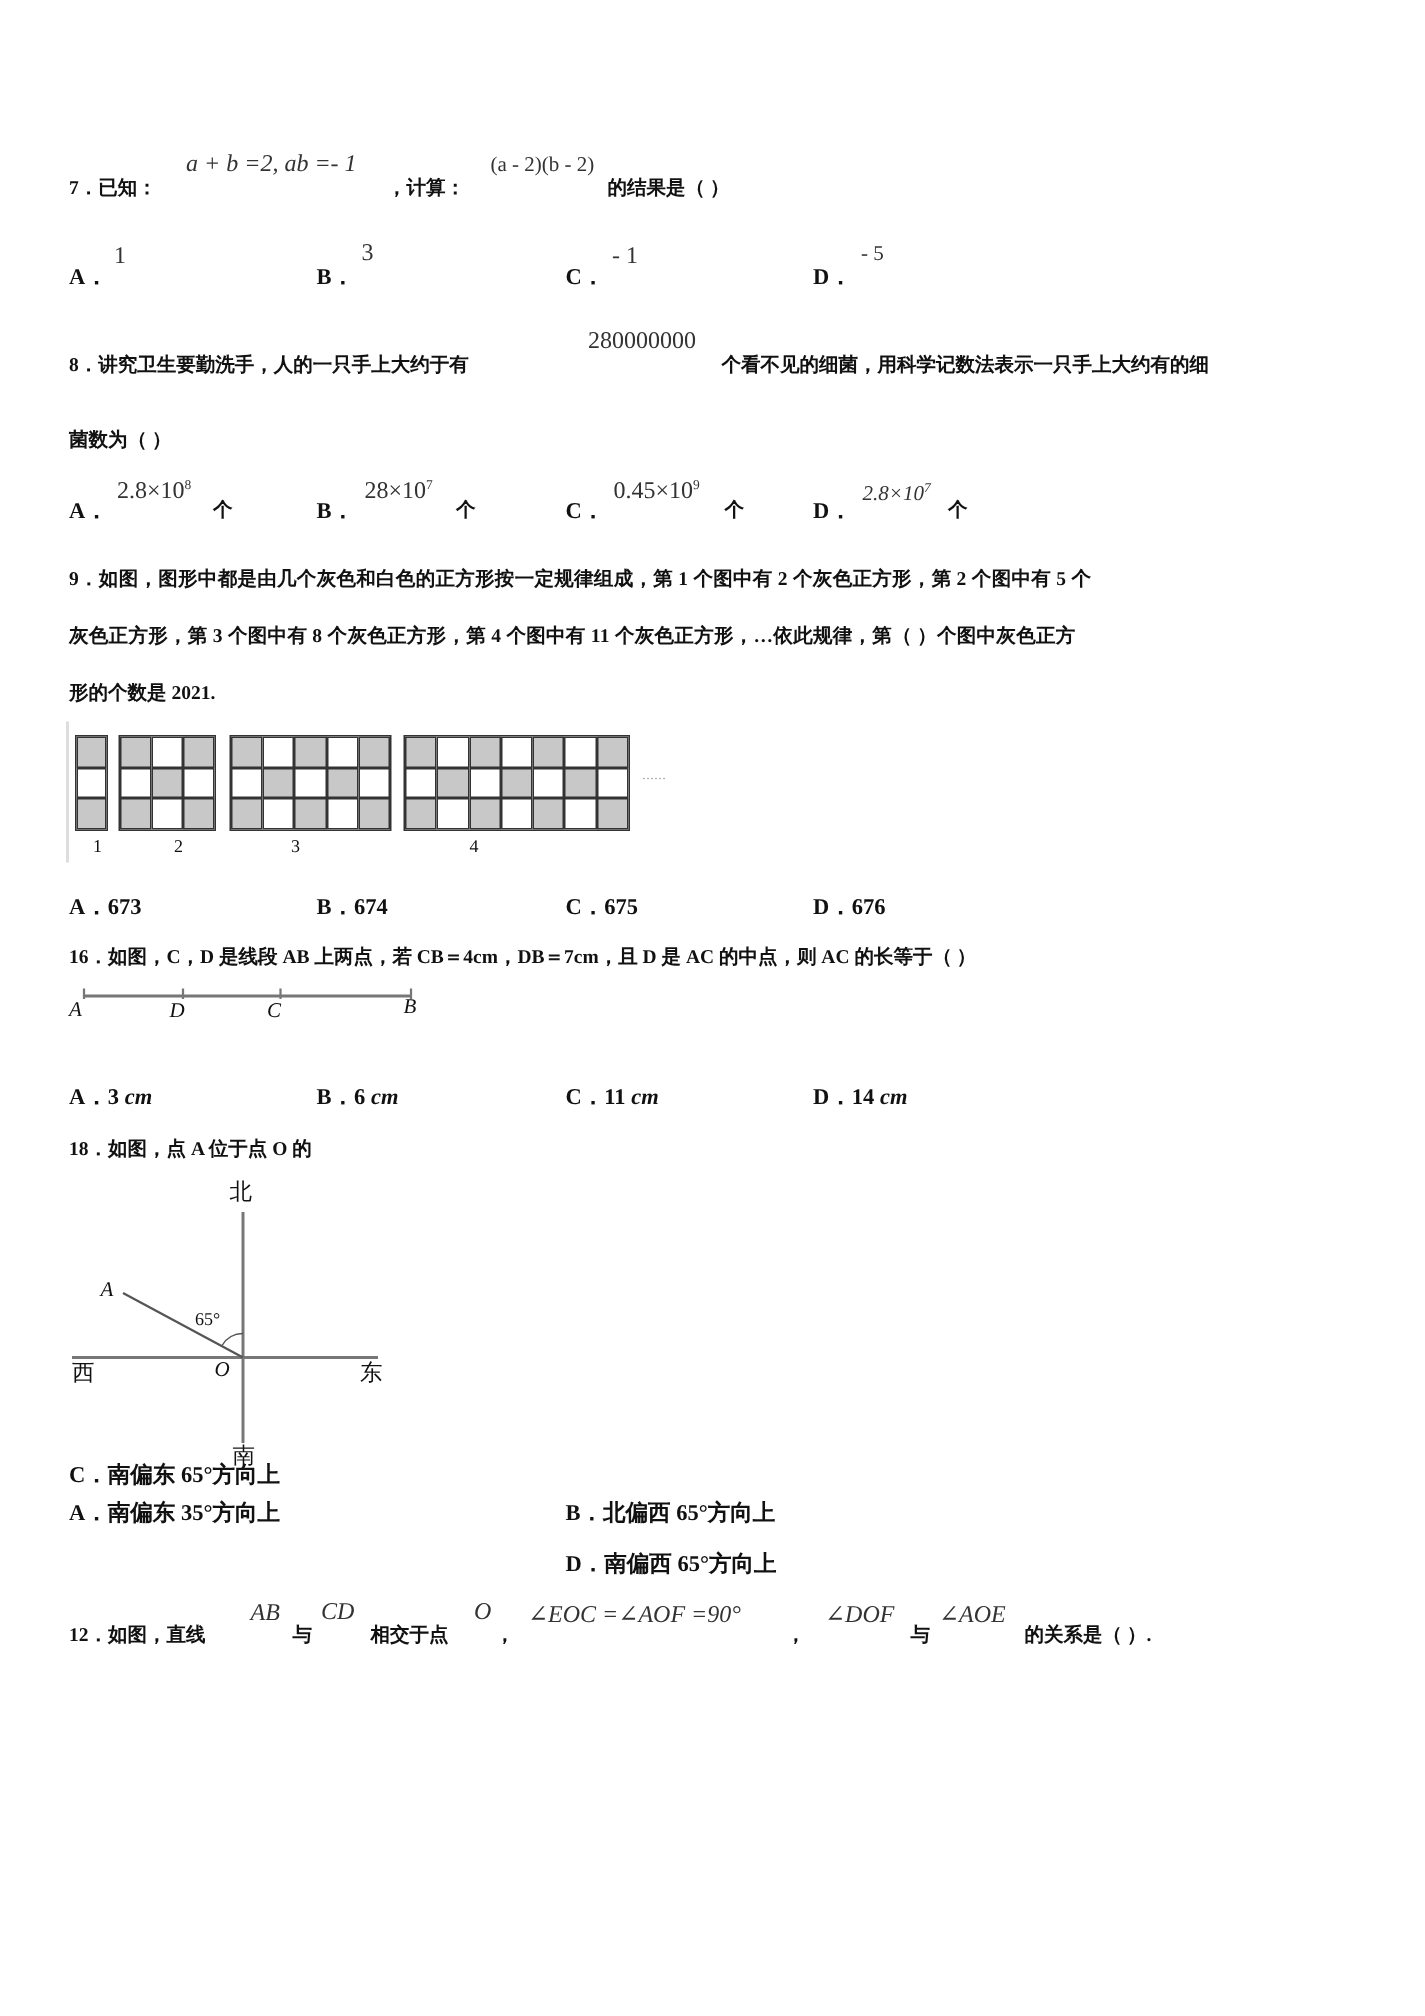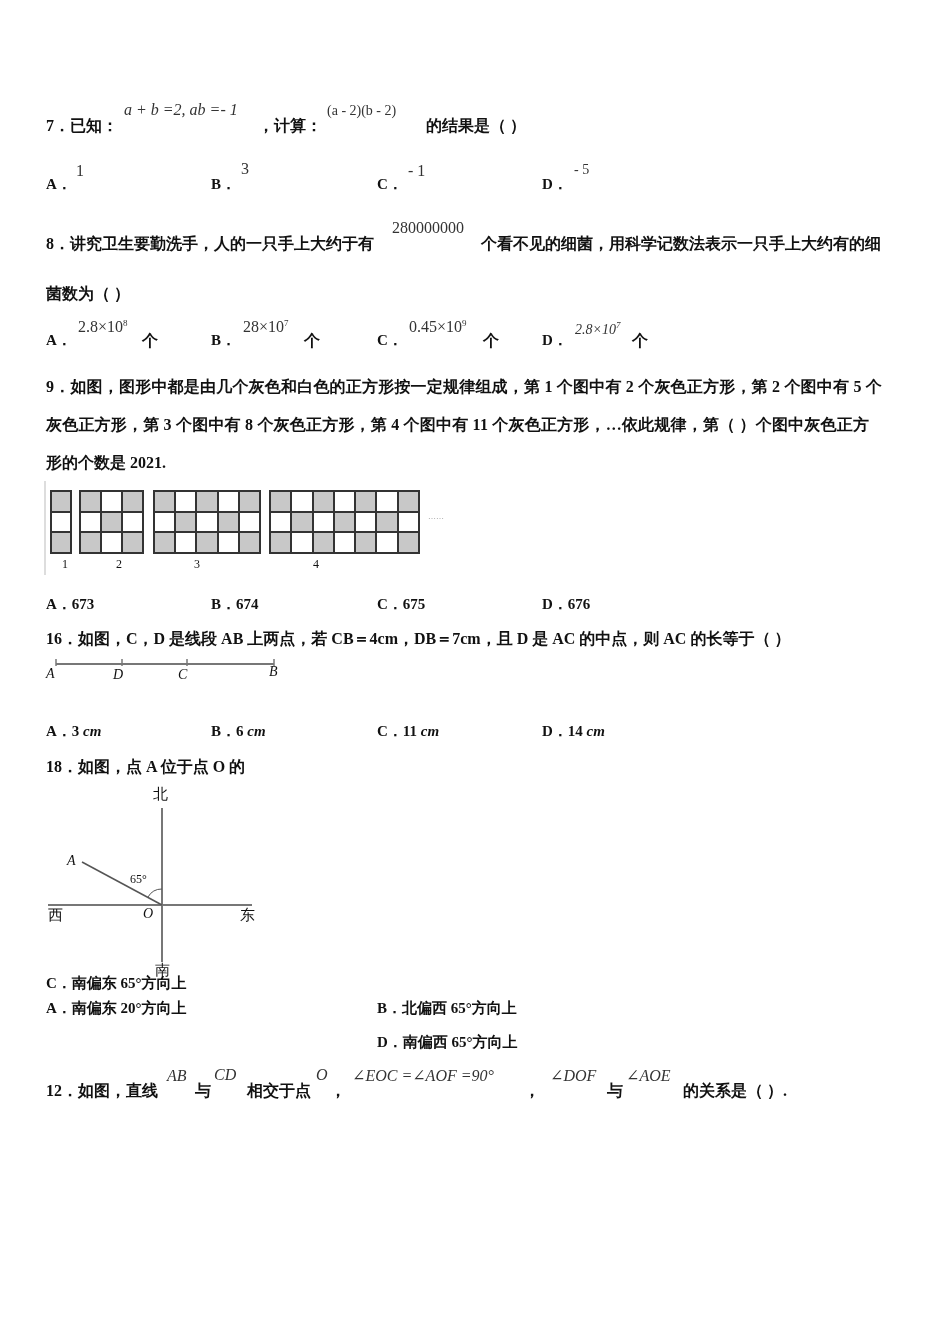--- a/index.html
+++ b/index.html
@@ -1,38 +1,38 @@
 <!DOCTYPE html>
 <html><head>
 <meta charset="utf-8">
 <style>
   html, body { margin:0; padding:0; background:#ffffff; }
   body { width:950px; height:1344px; position:relative; overflow:hidden;
          font-family:"Liberation Serif","DejaVu Serif",serif; color:#111; }
   .abs { position:absolute; white-space:nowrap; }
-  .q { font-weight:bold; font-size:16px; }
+  .q { font-weight:bold; font-size:13px; }
   .math { font-family:"Liberation Serif","DejaVu Serif",serif; font-weight:normal; font-size:16px; color:#333; }
   .mi { font-style:italic; }
   .opt-label { font-weight:bold; font-size:15px; }
   sup { font-size:9px; }
   .fig { position:absolute; }
   .grid-fig { position:absolute; border:1.5px solid #333; display:grid; }
   .cell { border:1px solid #333; box-sizing:border-box; }
   .g { background:#c8c8c8; }
   .w { background:#ffffff; }
   .fig-num { position:absolute; font-size:12px; font-family:"Liberation Serif",serif; }
 </style>
 </head>
 <body>
 
 <div class="abs q" style="left:46px;top:116px;">7．已知：</div>
 <div class="abs math mi" style="left:124px;top:101px;">a + b =2, ab =- 1</div>
 <div class="abs q" style="left:258px;top:116px;">，计算：</div>
 <div class="abs math" style="left:327px;top:103px;font-size:14px;">(a - 2)(b - 2)</div>
-<div class="abs q" style="left:426px;top:116px;">的结果是（  ）</div>
+<div class="abs q" style="left:405px;top:116px;">的结果是（  ）</div>
 
 <div class="abs opt-label" style="left:46px;top:175px;">A．</div>
 <div class="abs math" style="left:76px;top:162px;">1</div>
 <div class="abs opt-label" style="left:211px;top:175px;">B．</div>
 <div class="abs math" style="left:241px;top:160px;">3</div>
 <div class="abs opt-label" style="left:377px;top:175px;">C．</div>
 <div class="abs math" style="left:408px;top:162px;">- 1</div>
 <div class="abs opt-label" style="left:542px;top:175px;">D．</div>
 <div class="abs math" style="left:574px;top:162px;font-size:14px;">- 5</div>
 
@@ -159,21 +159,21 @@
   <path d="M108,117 A16,16 0 0 1 122,109" fill="none" stroke="#555" stroke-width="1"></path>
 </svg>
 <div class="abs" style="left:153px;top:785px;font-size:15px;">北</div>
 <div class="abs" style="left:155px;top:961px;font-size:15px;">南</div>
 <div class="abs" style="left:48px;top:906px;font-size:15px;">西</div>
 <div class="abs" style="left:240px;top:906px;font-size:15px;">东</div>
 <div class="abs mi" style="left:67px;top:853px;font-size:14px;">A</div>
 <div class="abs mi" style="left:143px;top:906px;font-size:14px;">O</div>
 <div class="abs" style="left:130px;top:872px;font-size:12px;">65°</div>
 
-<div class="abs opt-label" style="left:46px;top:999px;"><span>A．</span><span>南偏东 20°方向上</span></div>
+<div class="abs opt-label" style="left:46px;top:999px;"><span>A．</span><span>南偏东 35°方向上</span></div>
 <div class="abs opt-label" style="left:377px;top:999px;"><span>B．</span><span>北偏西 65°方向上</span></div>
 <div class="abs opt-label" style="left:46px;top:974px;"><span>C．</span><span>南偏东 65°方向上</span></div>
 <div class="abs opt-label" style="left:377px;top:1033px;"><span>D．</span><span>南偏西 65°方向上</span></div>
 
 <div class="abs q" style="left:46px;top:1081px;">12．如图，直线</div>
 <div class="abs math mi" style="left:167px;top:1067px;">AB</div>
 <div class="abs q" style="left:195px;top:1081px;">与</div>
 <div class="abs math mi" style="left:214px;top:1066px;">CD</div>
 <div class="abs q" style="left:247px;top:1081px;">相交于点</div>
 <div class="abs math mi" style="left:316px;top:1066px;">O</div>

